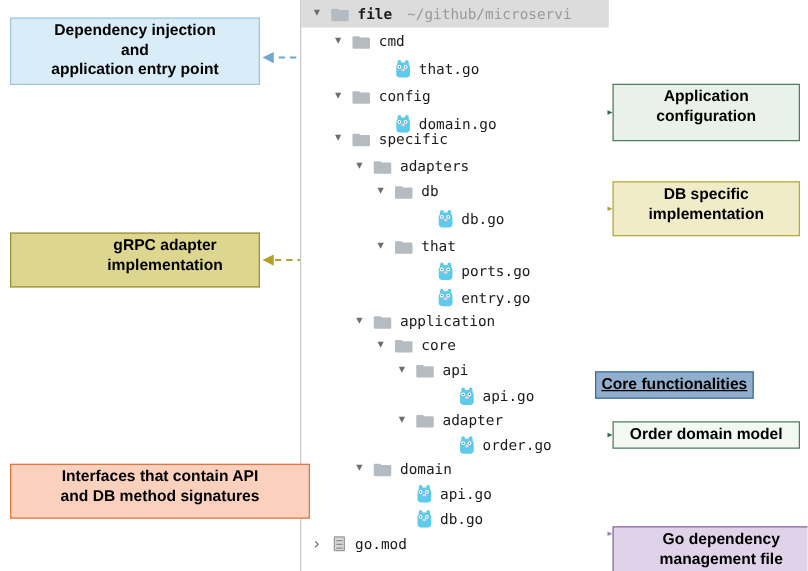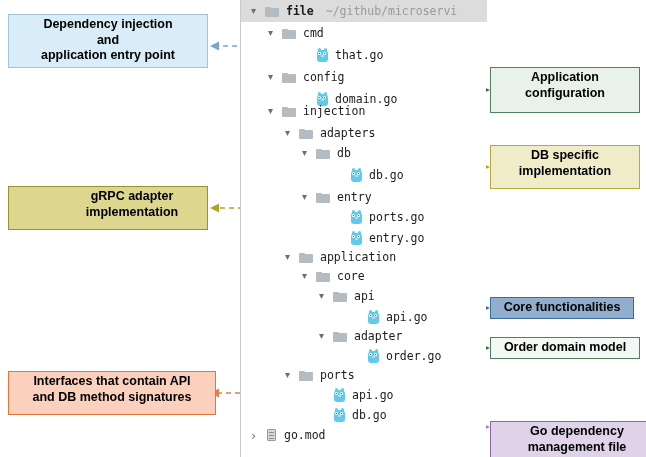--- a/index.html
+++ b/index.html
@@ -261,21 +261,21 @@
           <span class="eye-l"></span>
           <span class="eye-r"></span>
           <span class="nose"></span>
         </span>
         <span>domain.go</span>
       </div>
       <div class="tree-row" style="top: 100px; left: 23px;">
         <span class="chev">▾</span>
         <span style="display: inline-block; width: 5px; flex: 0 0 5px;"></span>
         <span class="folder-ico"></span>
-        <span>injection</span>
+        <span>specific</span>
       </div>
       <div class="tree-row" style="top: 122px; left: 40px;">
         <span class="chev">▾</span>
         <span style="display: inline-block; width: 5px; flex: 0 0 5px;"></span>
         <span class="folder-ico"></span>
         <span>adapters</span>
       </div>
       <div class="tree-row" style="top: 142px; left: 57px;">
         <span class="chev">▾</span>
         <span style="display: inline-block; width: 5px; flex: 0 0 5px;"></span>
@@ -292,21 +292,21 @@
           <span class="eye-l"></span>
           <span class="eye-r"></span>
           <span class="nose"></span>
         </span>
         <span>db.go</span>
       </div>
       <div class="tree-row" style="top: 186px; left: 57px;">
         <span class="chev">▾</span>
         <span style="display: inline-block; width: 5px; flex: 0 0 5px;"></span>
         <span class="folder-ico"></span>
-        <span>entry</span>
+        <span>that</span>
       </div>
       <div class="tree-row" style="top: 206px; left: 91px;">
         <span class="chev spacer">&nbsp;</span>
         <span style="display: inline-block; width: 5px; flex: 0 0 5px;"></span>
         <span class="gopher-ico">
           <span class="ear-l"></span>
           <span class="ear-r"></span>
           <span class="body"></span>
           <span class="eye-l"></span>
           <span class="eye-r"></span>
@@ -374,21 +374,21 @@
           <span class="eye-l"></span>
           <span class="eye-r"></span>
           <span class="nose"></span>
         </span>
         <span>order.go</span>
       </div>
       <div class="tree-row" style="top: 364px; left: 40px;">
         <span class="chev">▾</span>
         <span style="display: inline-block; width: 5px; flex: 0 0 5px;"></span>
         <span class="folder-ico"></span>
-        <span>ports</span>
+        <span>domain</span>
       </div>
       <div class="tree-row" style="top: 384px; left: 74px;">
         <span class="chev spacer">&nbsp;</span>
         <span style="display: inline-block; width: 5px; flex: 0 0 5px;"></span>
         <span class="gopher-ico">
           <span class="ear-l"></span>
           <span class="ear-r"></span>
           <span class="body"></span>
           <span class="eye-l"></span>
           <span class="eye-r"></span>
@@ -429,27 +429,27 @@
 configuration</span>
     </div>
     <div class="note" style="left: 490px; top: 145px; width: 150px; height: 44px; background: rgb(240, 236, 200); border: 1px solid rgb(184, 169, 63);">
       <span style="white-space: pre-line;">DB specific
 implementation</span>
     </div>
     <div class="note" style="left: 8px; top: 186px; width: 200px; height: 44px; background: rgb(221, 214, 142); border: 1px solid rgb(154, 143, 51);">
       <span style="white-space: pre-line; margin-left: 48px;">gRPC adapter
 implementation</span>
     </div>
-    <div class="note" style="left: 490px; top: 297px; width: 144px; height: 22px; background: rgb(145, 174, 205); border: 1px solid rgb(58, 109, 158);">
+    <div class="note" style="left: 476px; top: 297px; width: 127px; height: 22px; background: rgb(145, 174, 205); border: 1px solid rgb(58, 109, 158); text-decoration: underline;">
       <span style="white-space: pre-line;">Core functionalities</span>
     </div>
     <div class="note" style="left: 490px; top: 337px; width: 150px; height: 22px; background: rgb(244, 248, 244); border: 1px solid rgb(79, 127, 95);">
       <span style="white-space: pre-line;">Order domain model</span>
     </div>
-    <div class="note" style="left: 8px; top: 371px; width: 208px; height: 44px; background: rgb(251, 209, 189); border: 1px solid rgb(226, 116, 60);">
+    <div class="note" style="left: 8px; top: 371px; width: 240px; height: 44px; background: rgb(251, 209, 189); border: 1px solid rgb(226, 116, 60);">
       <span style="white-space: pre-line;">Interfaces that contain API
 and DB method signatures</span>
     </div>
     <div class="note" style="left: 490px; top: 405px; width: 174px; height: 44px; background: rgb(224, 210, 232); border: 1px solid rgb(138, 106, 160); margin-top: 16px;">
       <span style="white-space: pre-line;">Go dependency
 management file</span>
     </div>
   </div>
 
 </body></html>

